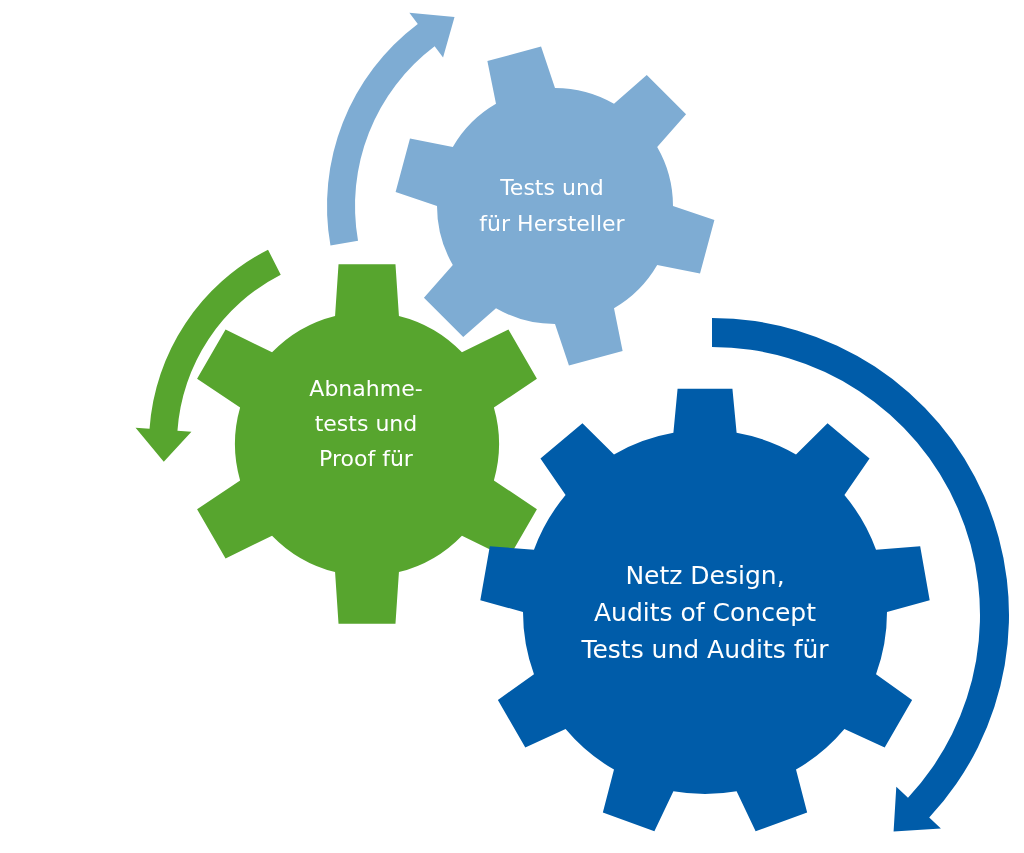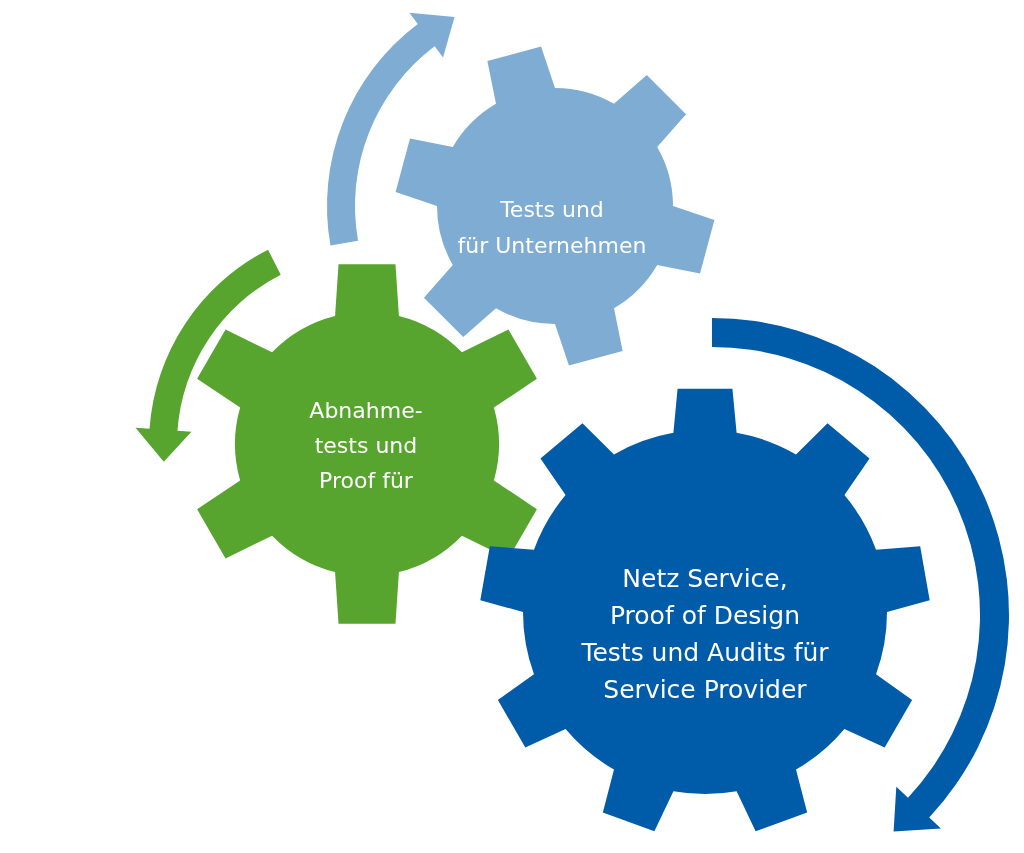--- a/index.html
+++ b/index.html
@@ -1,47 +1,46 @@
 <!DOCTYPE html>
 <html><head>
 <meta charset="utf-8">
 <style>
   html, body { margin: 0; padding: 0; background: #ffffff; }
   body { width: 1024px; height: 853px; position: relative; overflow: hidden;
          font-family: "Liberation Sans", "DejaVu Sans", sans-serif; }
   #stage { position: absolute; left: 0; top: 0; width: 1024px; height: 853px; }
   .gear-label { position: absolute; color: #ffffff; text-align: center;
                 font-family: "DejaVu Sans", "Liberation Sans", sans-serif;
-                transform: translate(-50%, -50%); white-space: nowrap; margin-top: 22px; }
+                transform: translate(-50%, -50%); white-space: nowrap; }
   .gear-label span { display: block; }
   #label-light { left: 552px; top: 206px; font-size: 22px; line-height: 36px; }
   #label-green { left: 366px; top: 423px; font-size: 22px; line-height: 35px; }
   #label-dark  { left: 705px; top: 612px; font-size: 25px; line-height: 37px; }
 </style>
 </head>
 <body>
 
 <svg id="stage" viewBox="0 0 1024 853" xmlns="http://www.w3.org/2000/svg">
   <path id="arrow-light" d="M330.4638323132166,245.59178450806013 A228,228 0 0 1 417.78617472133294,23.911103709217258 L409.3607643972043,12.730206568555161 L454.53308556381944,17.049215128189587 L443.06240569371903,57.45379513120355 L434.6369953695903,46.27289799054145 A200,200 0 0 0 358.0384493975584,240.7296355333861 Z" fill="#7EACD3"></path>
   <path id="arrow-green" d="M268.0300710567788,249.7605777269358 A218,218 0 0 0 149.53103704335834,428.7930887237806 L135.56514033972078,427.81649809136286 L163.7762815892839,461.7797715205222 L191.42872715427094,431.72286062103393 L177.4628304506334,430.7462699886162 A190,190 0 0 1 280.7418050494861,274.7087604042101 Z" fill="#57A52E"></path>
   <path id="arrow-dark" d="M712,318 A297,297 0 0 1 929.2120493808936,817.5535129385621 L940.9137086068004,828.465486699562 L893.5874997364474,831.4075551811113 L896.301132808031,786.8635867357495 L908.0027920339377,797.7755604967496 A268,268 0 0 0 712,347 Z" fill="#005CA9"></path>
   <path id="gear-light" d="M496,103.80900235343623 L487.3810781214881,60.99075407413599 L541.0550811603747,46.60884830532072 L555,88 A118,118 0 0 1 614,103.80900235343624 L646.7722298161674,74.93567291376132 L686.0643270862387,114.22777018383263 L657.1909976465638,147 A118,118 0 0 1 673,206 L714.3911516946793,219.9449188396253 L700.009245925864,273.6189218785119 L657.1909976465638,265 A118,118 0 0 1 614,308.19099764656374 L622.6189218785119,351.009245925864 L568.9449188396253,365.39115169467925 L555,324 A118,118 0 0 1 496,308.1909976465638 L463.22777018383266,337.06432708623873 L423.9356729137613,297.7722298161674 L452.8090023534362,265 A118,118 0 0 1 437,206.00000000000003 L395.60884830532075,192.05508116037473 L409.990754074136,138.38107812148812 L452.80900235343626,147 A118,118 0 0 1 495.99999999999994,103.80900235343627 Z" fill="#7EACD3"></path>
   <path id="gear-green" d="M335.0663097808439,315.92096413156844 L338.52892736267796,264.24072201168497 L395.47107263732204,264.24072201168497 L398.9336902191562,315.92096413156844 A132,132 0 0 1 461.952853644702,352.30509509941237 L508.4405649851687,329.4636888289296 L536.9116376224907,378.77703318275536 L493.8865438638581,407.6158690321561 A132,132 0 0 1 493.8865438638581,480.3841309678439 L536.9116376224907,509.22296681724464 L508.4405649851687,558.5363111710705 L461.952853644702,535.6949049005876 A132,132 0 0 1 398.9336902191562,572.0790358684316 L395.47107263732204,623.759277988315 L338.52892736267796,623.759277988315 L335.0663097808439,572.0790358684316 A132,132 0 0 1 272.047146355298,535.6949049005876 L225.55943501483134,558.5363111710705 L197.08836237750927,509.22296681724464 L240.11345613614193,480.38413096784393 A132,132 0 0 1 240.1134561361419,407.6158690321561 L197.08836237750927,378.7770331827553 L225.5594350148313,329.46368882892955 L272.0471463552981,352.30509509941237 A132,132 0 0 1 335.0663097808439,315.92096413156844 Z" fill="#57A52E"></path>
   <path id="gear-dark" d="M673.3960316646187,432.76498895177815 L677.5793977338418,388.67711588070256 L732.4206022661582,388.67711588070256 L736.6039683353813,432.76498895177815 A182,182 0 0 1 796,454.3833765112322 L827.5437828783811,423.2991222122796 L869.5545828643134,458.55036898593784 L844.420088647654,495.01265503704985 A182,182 0 0 1 876.0240569830353,549.7523339147283 L920.168570091683,546.2163664373842 L929.6916453197791,600.2244098453376 L887,612 A182,182 0 0 1 876.0240569830353,674.2476660852717 L912.1135920267991,699.9145039100865 L884.6929897606409,747.4083802092109 L844.420088647654,728.9873449629501 A182,182 0 0 1 796,769.6166234887678 L807.147862441398,812.4764679423828 L755.6139872273696,831.2332645766779 L736.6039683353813,791.2350110482218 A182,182 0 0 1 673.3960316646187,791.2350110482218 L654.3860127726305,831.2332645766779 L602.852137558602,812.4764679423828 L614,769.6166234887678 A182,182 0 0 1 565.579911352346,728.9873449629501 L525.3070102393591,747.4083802092108 L497.88640797320096,699.9145039100866 L533.9759430169647,674.2476660852717 A182,182 0 0 1 523,612 L480.3083546802209,600.2244098453377 L489.831429908317,546.2163664373843 L533.9759430169647,549.7523339147283 A182,182 0 0 1 565.579911352346,495.01265503704985 L540.4454171356866,458.5503689859379 L582.4562171216189,423.2991222122796 L613.9999999999999,454.3833765112322 A182,182 0 0 1 673.3960316646187,432.76498895177815 Z" fill="#005CA9"></path>
 </svg>
 
 <div id="label-light" class="gear-label">
   <span>Tests und</span>
-  <span>für Unternehmen</span>
+  <span>für Hersteller</span>
 </div>
 
 <div id="label-green" class="gear-label">
   <span>Abnahme-</span>
   <span>tests und</span>
   <span>Proof für</span>
 </div>
 
 <div id="label-dark" class="gear-label">
-  <span>Netz Service,</span>
-  <span>Proof of Design</span>
+  <span>Netz Design,</span>
+  <span>Audits of Concept</span>
   <span>Tests und Audits für</span>
-  <span>Service Provider</span>
 </div>
 
 </body></html>

